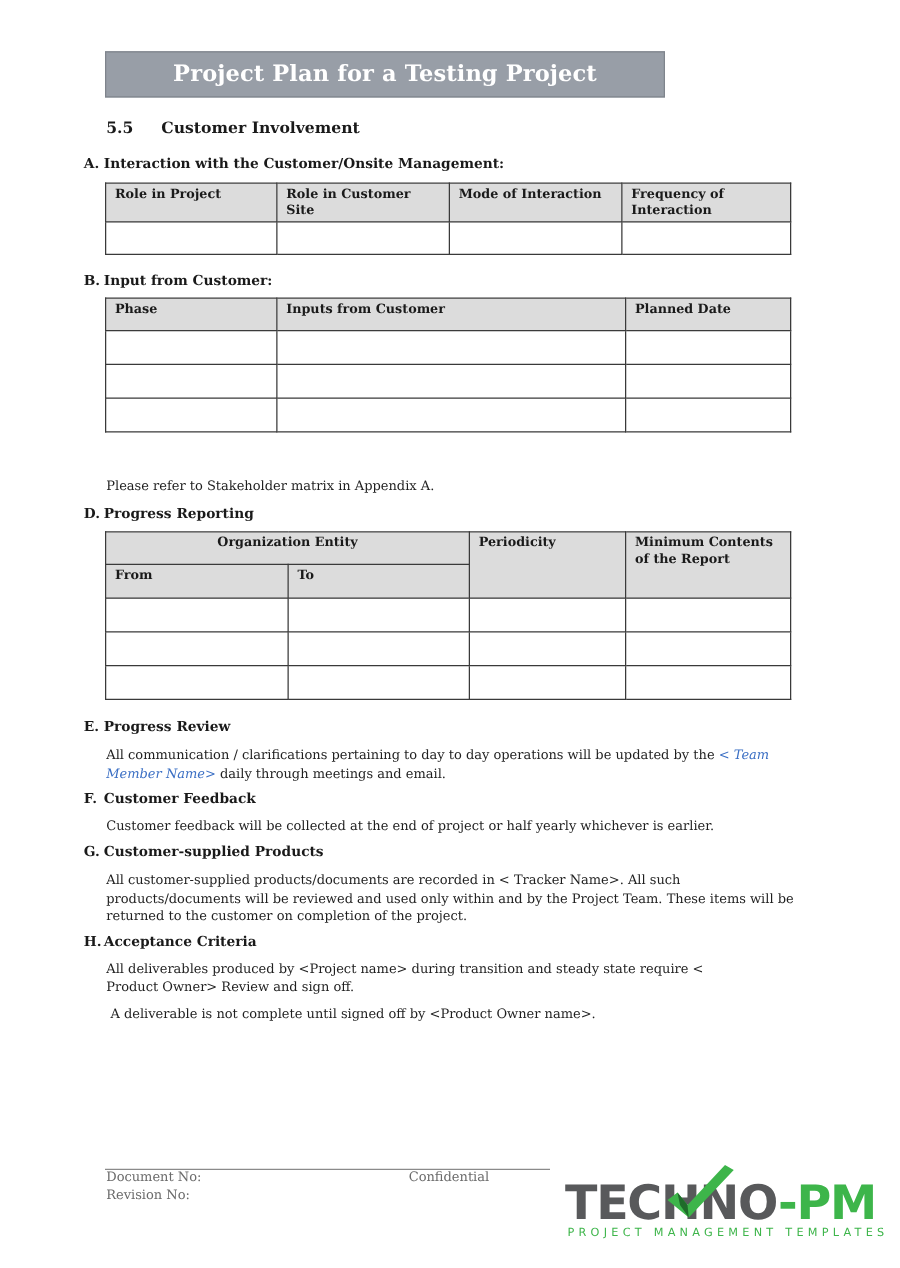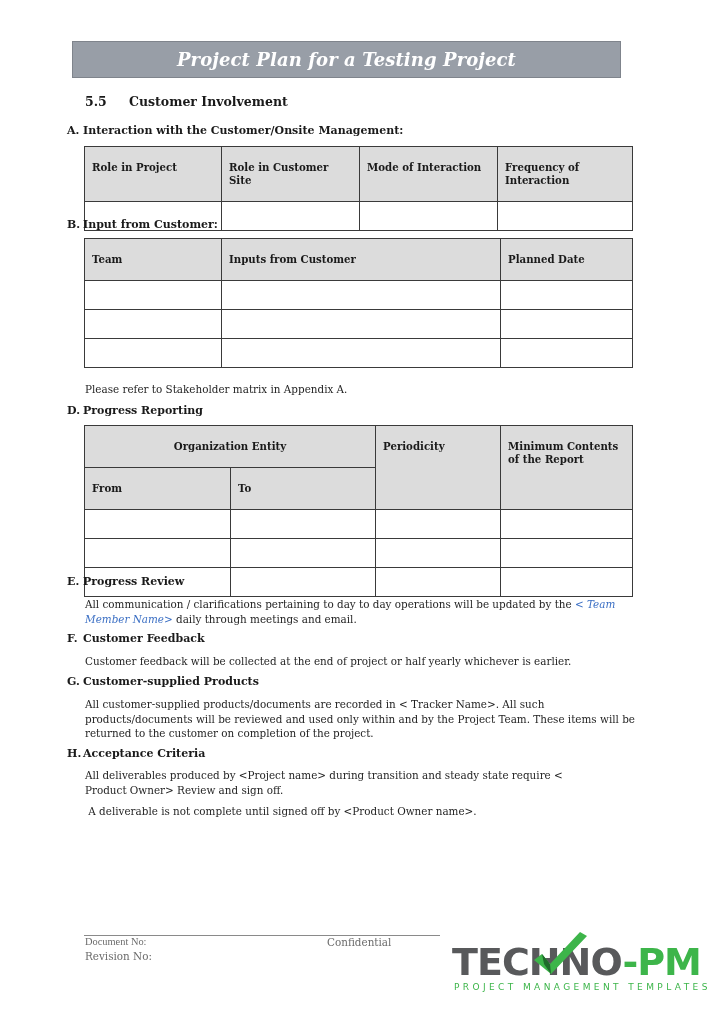--- a/index.html
+++ b/index.html
@@ -1,40 +1,40 @@
 <!DOCTYPE html>
 <html><head>
 <meta charset="utf-8">
 <style>
   html, body { margin: 0; padding: 0; background: #ffffff; }
   body { width: 720px; height: 1014px; position: relative; overflow: hidden;
          font-family: "DejaVu Serif", "Liberation Serif", serif; color: #1a1a1a; }
   .page { position: absolute; left: 0; top: 0; width: 720px; height: 1014px; }
 
-  .title-bar { position: absolute; left: 72px; top: 41px; width: 549px; height: 37px;
+  .title-bar { position: absolute; left: 84px; top: 41px; width: 448px; height: 37px;
                background: #989ea7; border: 1px solid #7f848c; box-sizing: border-box;
-               display: flex; align-items: center; justify-content: center; font-style: italic; }
+               display: flex; align-items: center; justify-content: center; }
   .title-bar span { color: #ffffff; font-weight: bold; font-size: 18px;
                     font-family: "DejaVu Serif", serif; letter-spacing: 0.1px; }
 
   .h2 { position: absolute; left: 85px; top: 94px; font-weight: bold; font-size: 12.5px;
         font-family: "DejaVu Serif", serif; }
   .h2 .num { display: inline-block; width: 44px; }
 
   .sub { position: absolute; left: 67px; font-weight: bold; font-size: 11px;
          font-family: "DejaVu Serif", serif; white-space: nowrap; }
   .sub .letter { display: inline-block; width: 16px; }
 
   .para { position: absolute; left: 85px; width: 550px; font-size: 10.4px; line-height: 14.5px;
           font-family: "DejaVu Serif", serif; color: #1f1f1f; }
   .placeholder-link { color: #3b6fc4; font-style: italic; }
 
   table.doc { position: absolute; left: 84px; border-collapse: collapse; table-layout: fixed;
               font-family: "DejaVu Serif", serif; font-size: 10.2px; }
-  table.doc td, table.doc th { border: 1.5px solid #3a3a3a; padding: 14px 7px; vertical-align: top;
+  table.doc td, table.doc th { border: 1.5px solid #3a3a3a; padding: 2px 7px; vertical-align: top;
                                text-align: left; font-weight: bold; }
   table.doc th { background: #dcdcdc; line-height: 13px; }
   table.doc td { background: #ffffff; }
   table.doc th.center { text-align: center; }
 
   .footer-line { position: absolute; left: 84px; top: 935px; width: 356px; height: 1px; background: #8a8a8a; }
   .footer-text { position: absolute; font-size: 10.4px; color: #6b6b6b; font-family: "DejaVu Serif", serif; }
 
   .logo { position: absolute; left: 450px; top: 930px; width: 250px; height: 70px; }
   .logo-main { position: absolute; left: 2px; top: 12px; font-family: "DejaVu Sans", sans-serif;
@@ -88,21 +88,21 @@
     <span class="letter">B.</span><span>Input from Customer:</span>
   </div>
   <table class="doc" style="top:238px; width:548px;">
     <colgroup>
         <col style="width:137px">
         <col style="width:279px">
         <col style="width:132px">
       </colgroup>
     <tbody>
         <tr style="height:26px;">
-      <th>Team</th>
+      <th>Phase</th>
       <th>Inputs from Customer</th>
       <th>Planned Date</th>
     </tr>
     <tr style="height:27px;">
       <td></td>
       <td></td>
       <td></td>
     </tr>
     <tr style="height:27px;">
       <td></td>
@@ -177,21 +177,21 @@
   </div>
   <div class="para" style="top:697px;">All customer-supplied products/documents are recorded in &lt; Tracker Name&gt;. All such products/documents will be reviewed and used only within and by the Project Team. These items will be returned to the customer on completion of the project.</div>
 
   <div class="sub" style="top:747px;">
     <span class="letter">H.</span><span>Acceptance Criteria</span>
   </div>
   <div class="para" style="top:768px; width:520px;">All deliverables produced by &lt;Project name&gt; during transition and steady state require &lt; Product Owner&gt; Review and sign off.</div>
   <div class="para" style="top:804px; white-space:pre;"> A deliverable is not complete until signed off by &lt;Product Owner name&gt;.</div>
 
   <div class="footer-line"></div>
-  <div class="footer-text" style="left:85px; top:936px;font-family:Liberation Serif, serif;">Document No:</div>
+  <div class="footer-text" style="left:85px; top:936px;">Document No:</div>
   <div class="footer-text" style="left:85px; top:950px;">Revision No:</div>
   <div class="footer-text" style="left:327px; top:936px;">Confidential</div>
 
   <div class="logo">
     <div class="logo-main">
       <span class="grey">TEC</span><span class="grey">HNO</span><span class="green">-</span><span class="green">PM</span>
     </div>
     <svg class="logo-check" width="60" height="46" viewBox="0 0 60 46">
       <polygon points="4,30 12,24 20,34 50,2 57,6 21,44" fill="#3db54a"></polygon>
       <polygon points="12,24 20,34 21,44 14,34" fill="#1f6b2a"></polygon>

